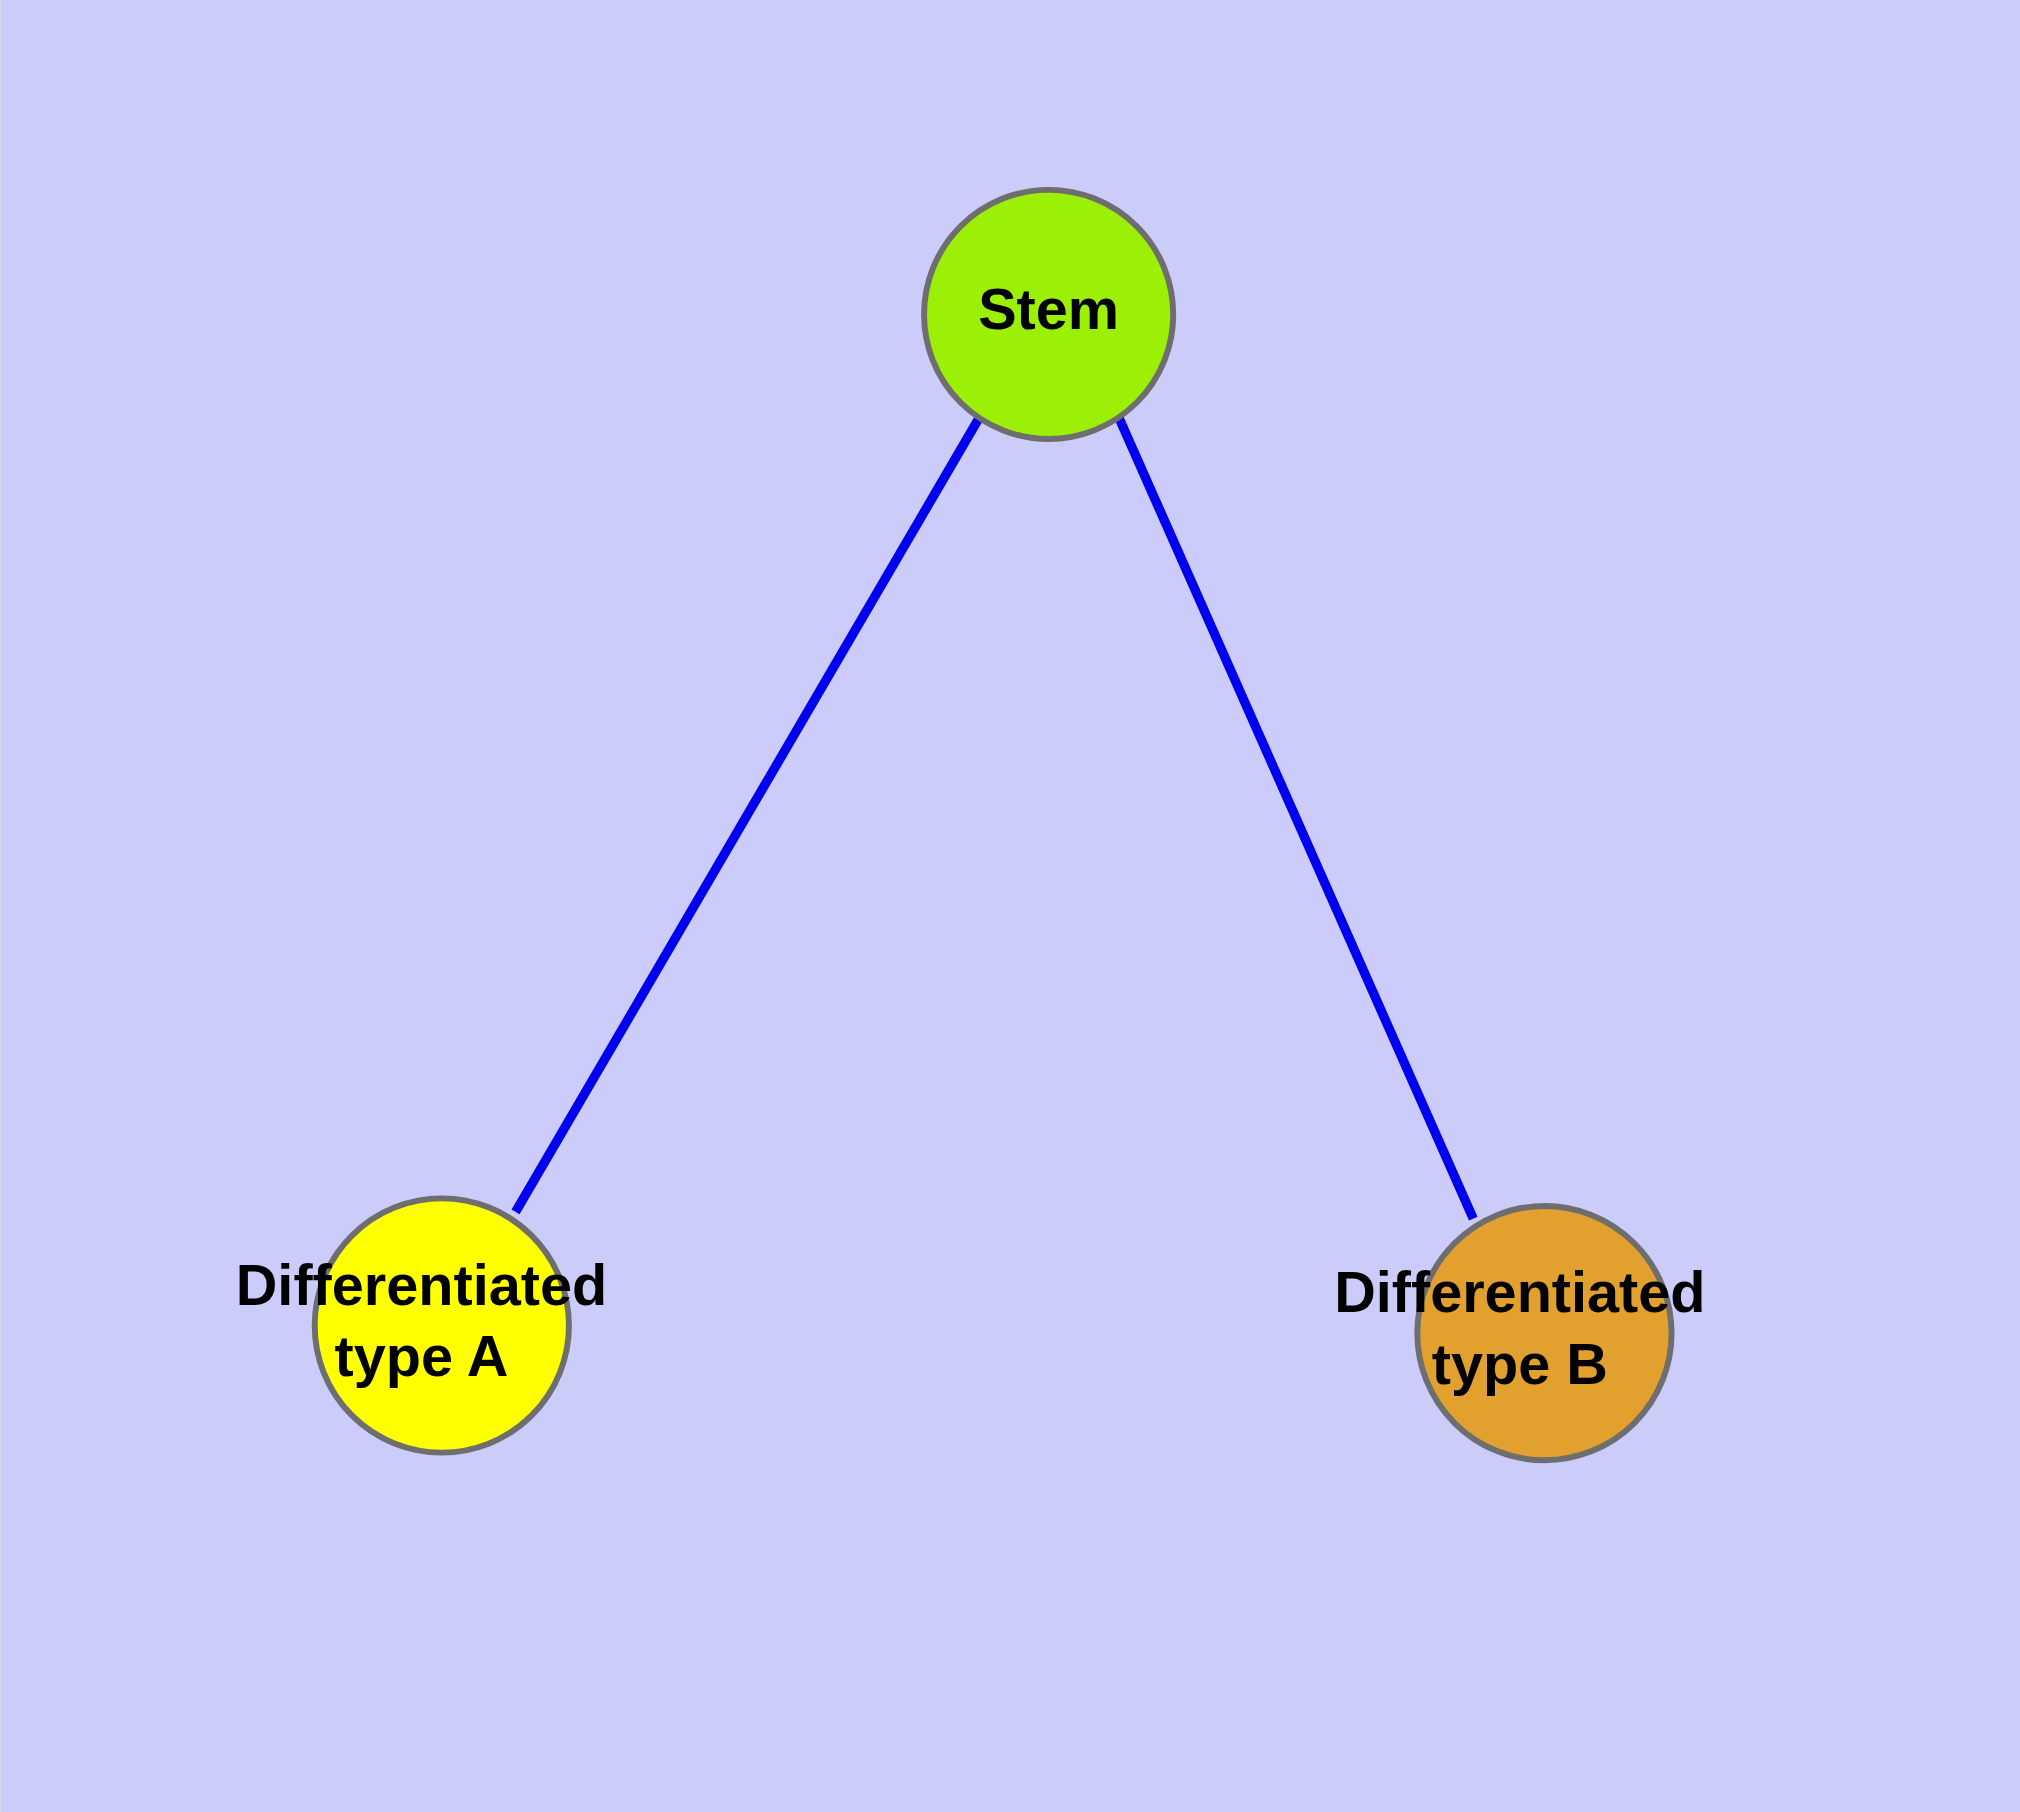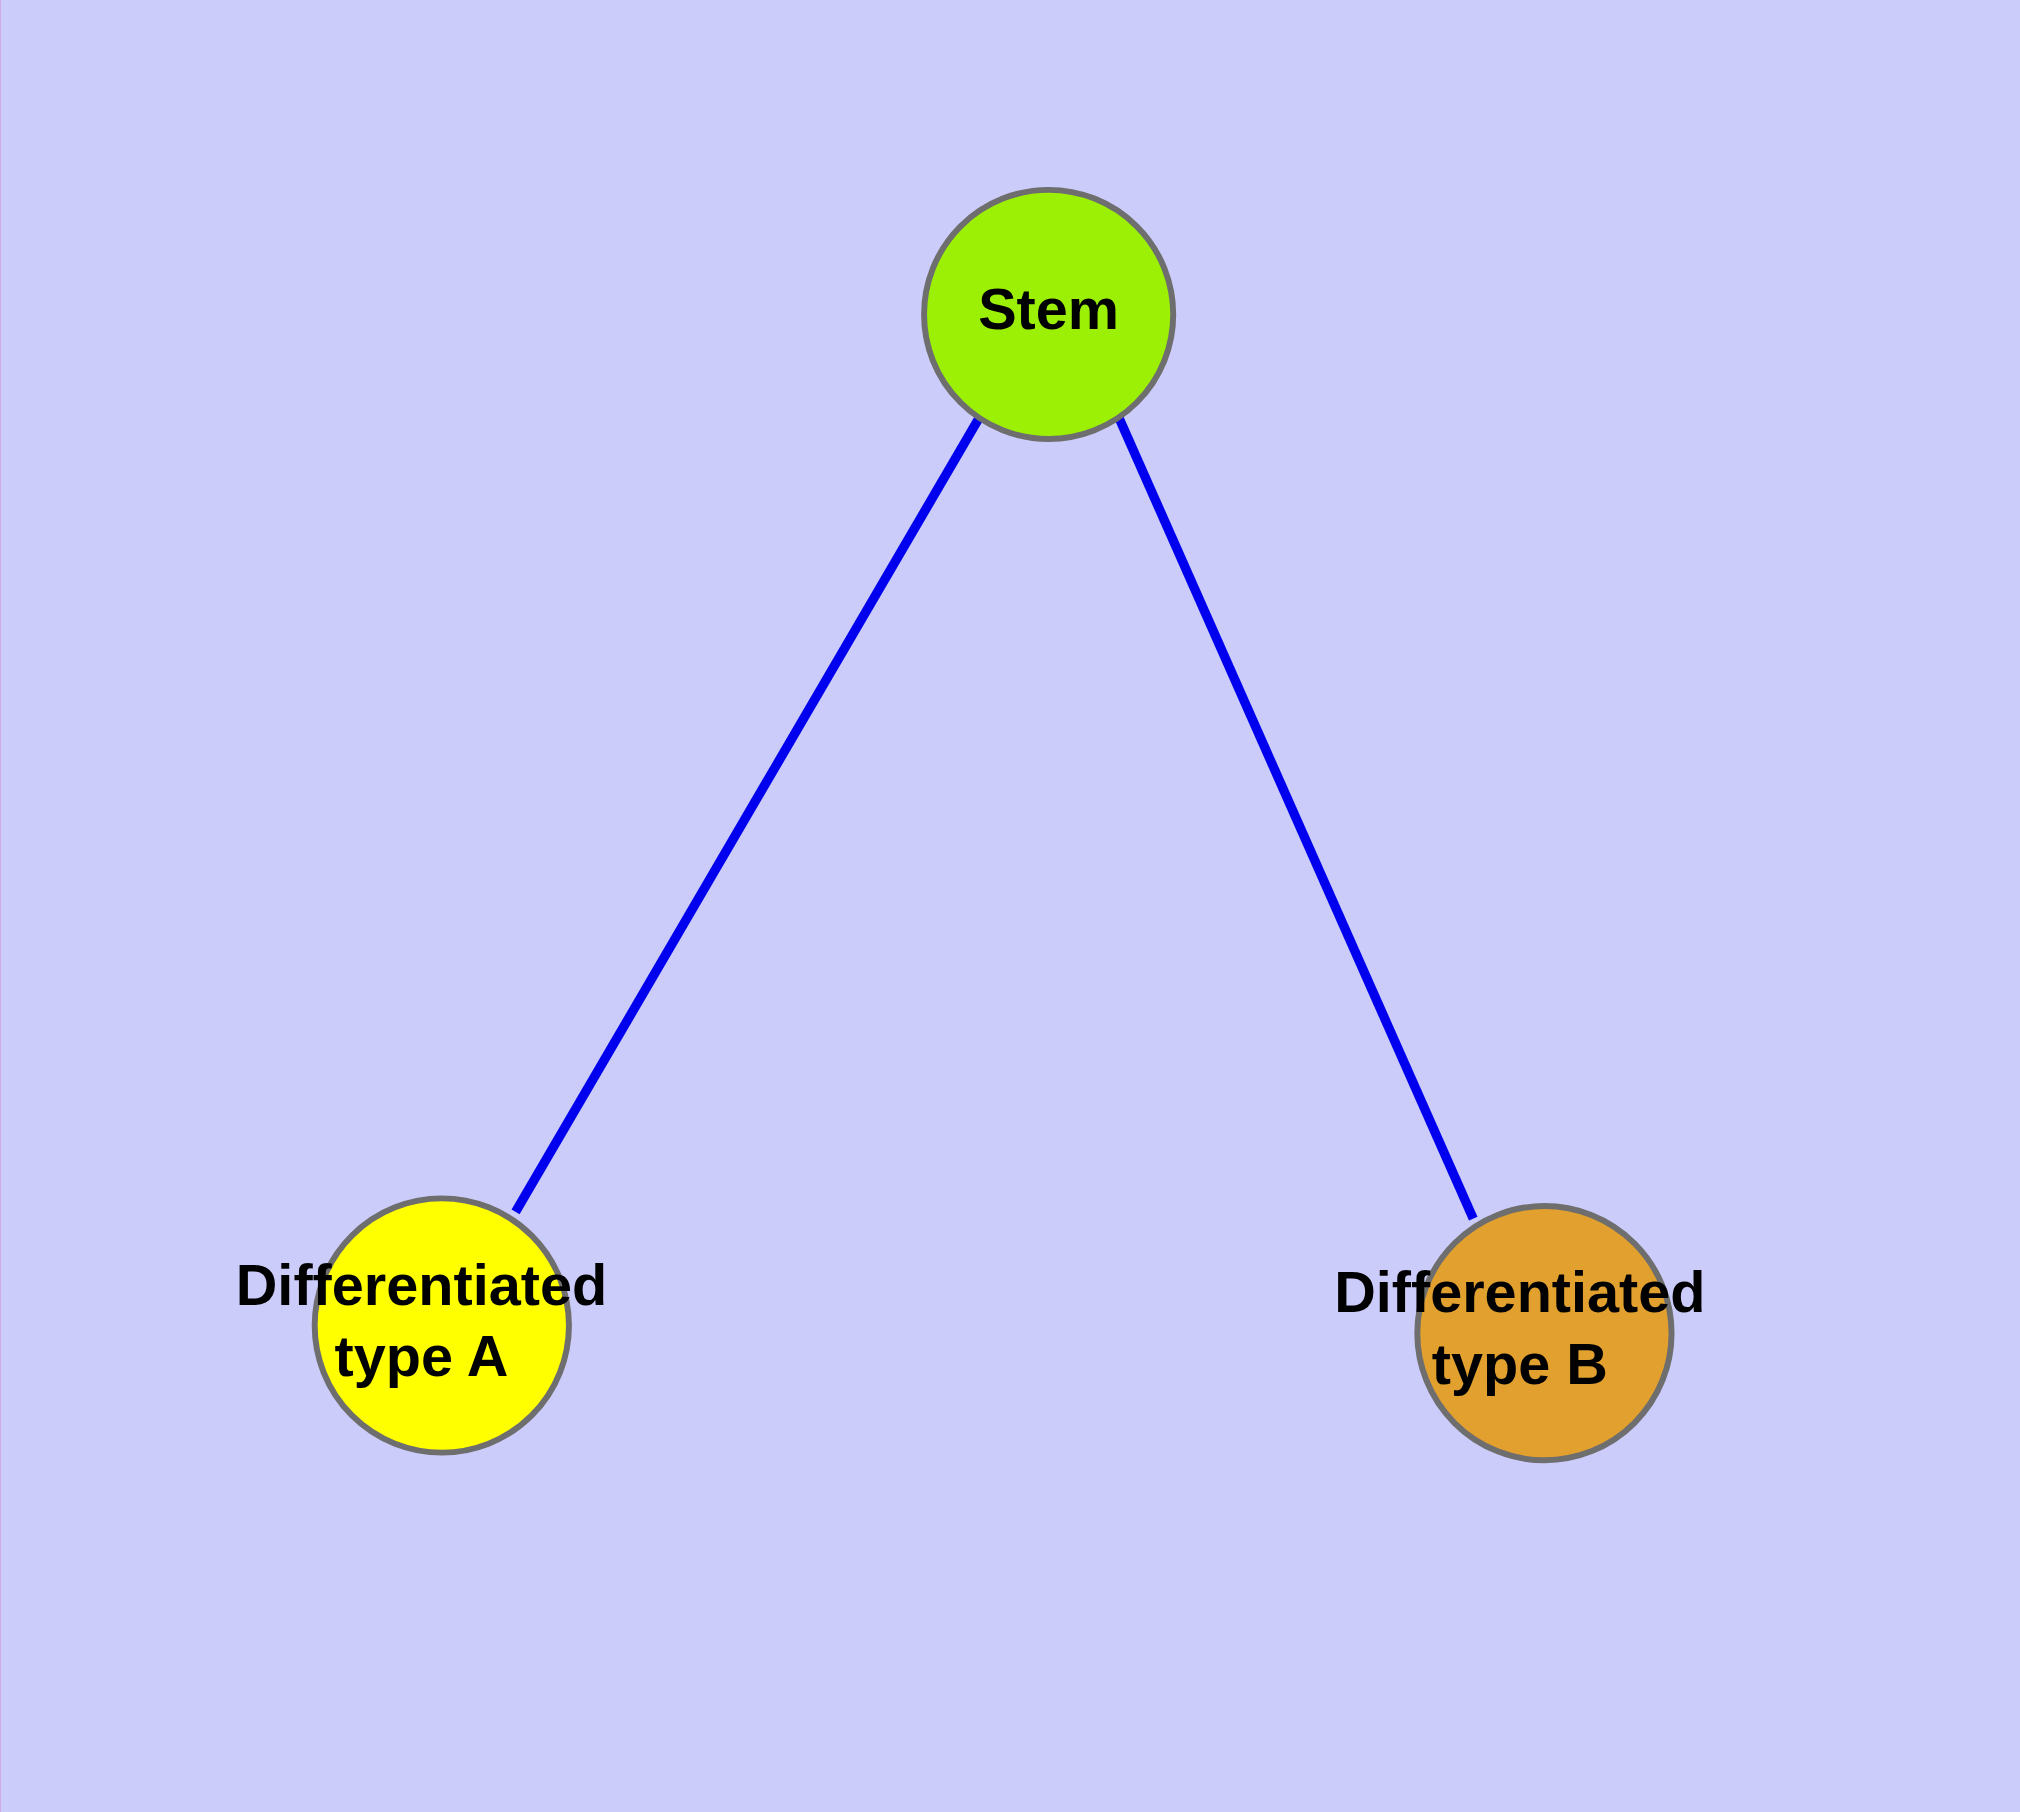--- a/index.html
+++ b/index.html
@@ -35,21 +35,21 @@
   .edge-line {
     stroke-linecap: butt;
   }
   .node-circle {
     stroke-linejoin: round;
   }
 </style>
 </head>
 <body>
 
-<div id="canvas" style="width: 2021px; height: 1812px; background: #ec4899;">
+<div id="canvas" style="width: 2021px; height: 1812px; background: #fef9c3;">
   <svg id="graph-svg" viewBox="0 0 2384 2138" xmlns="http://www.w3.org/2000/svg">
 
     <rect x="0" y="0" width="2384" height="2138" fill="#ccccfa"></rect>
 
     <g>
       <line class="edge-line" x1="1155" y1="493" x2="608" y2="1430" stroke="#0000ee" stroke-width="11"></line>
       <line class="edge-line" x1="1320" y1="493" x2="1738" y2="1438" stroke="#0000ee" stroke-width="11"></line>
     </g>
 
     <g>

